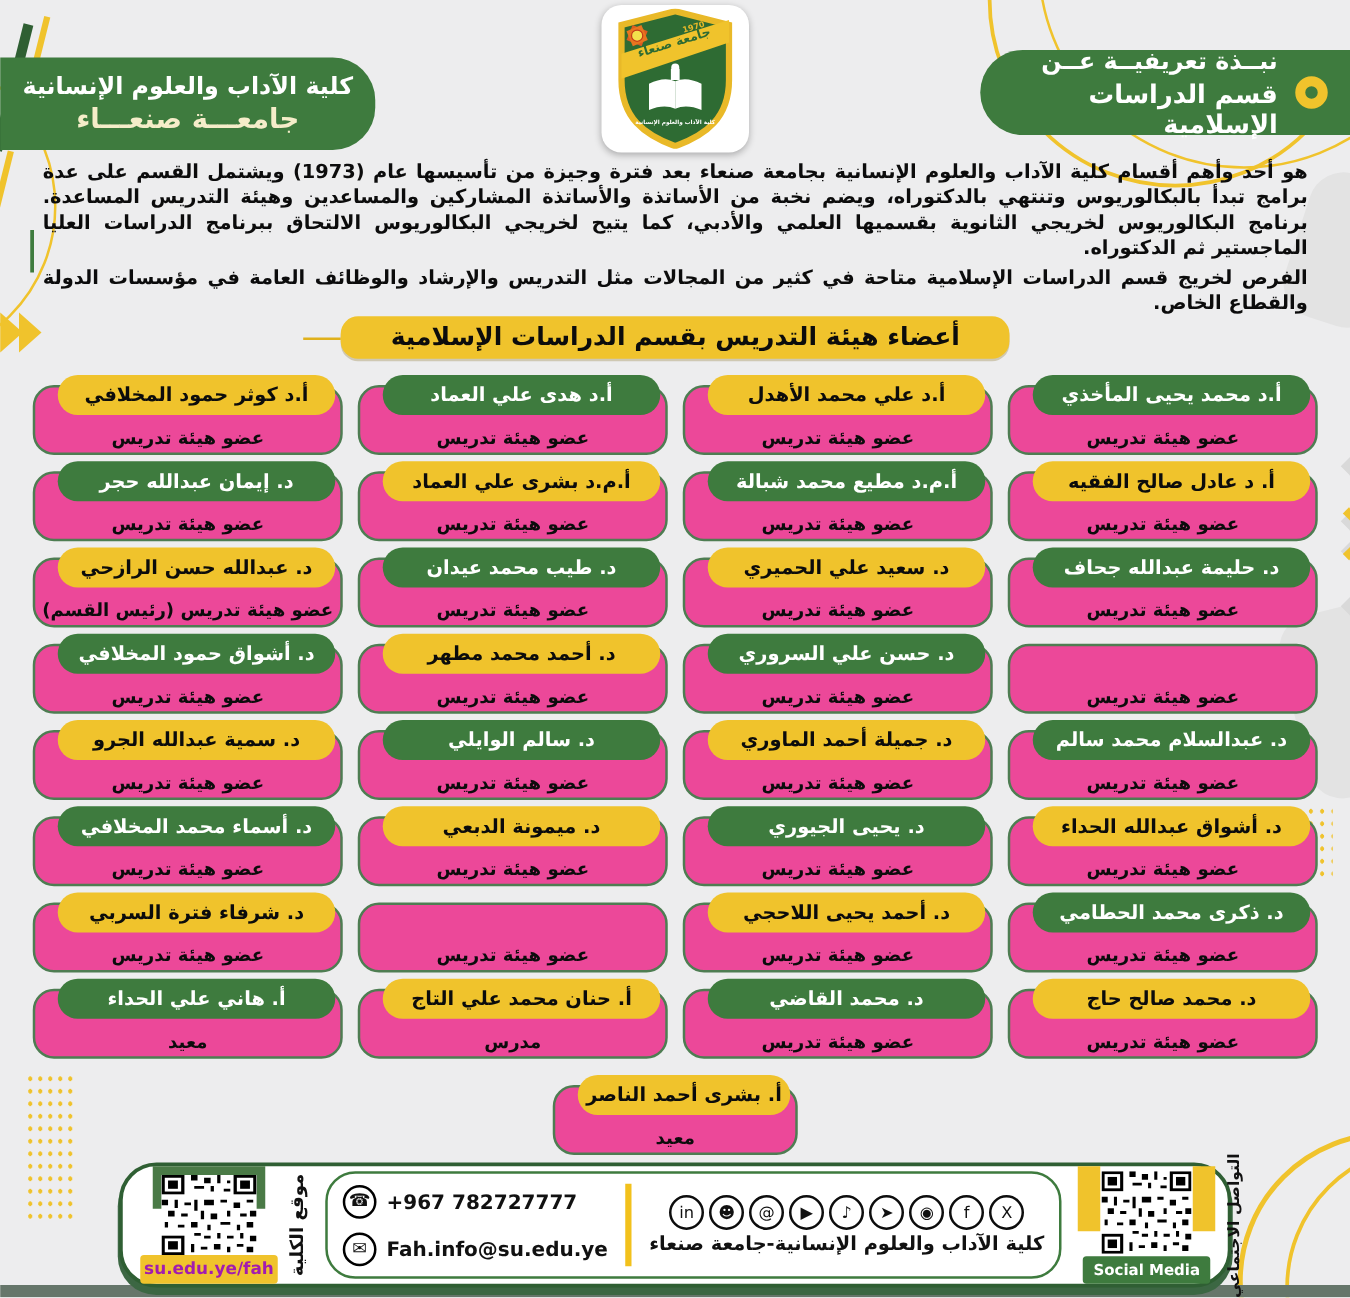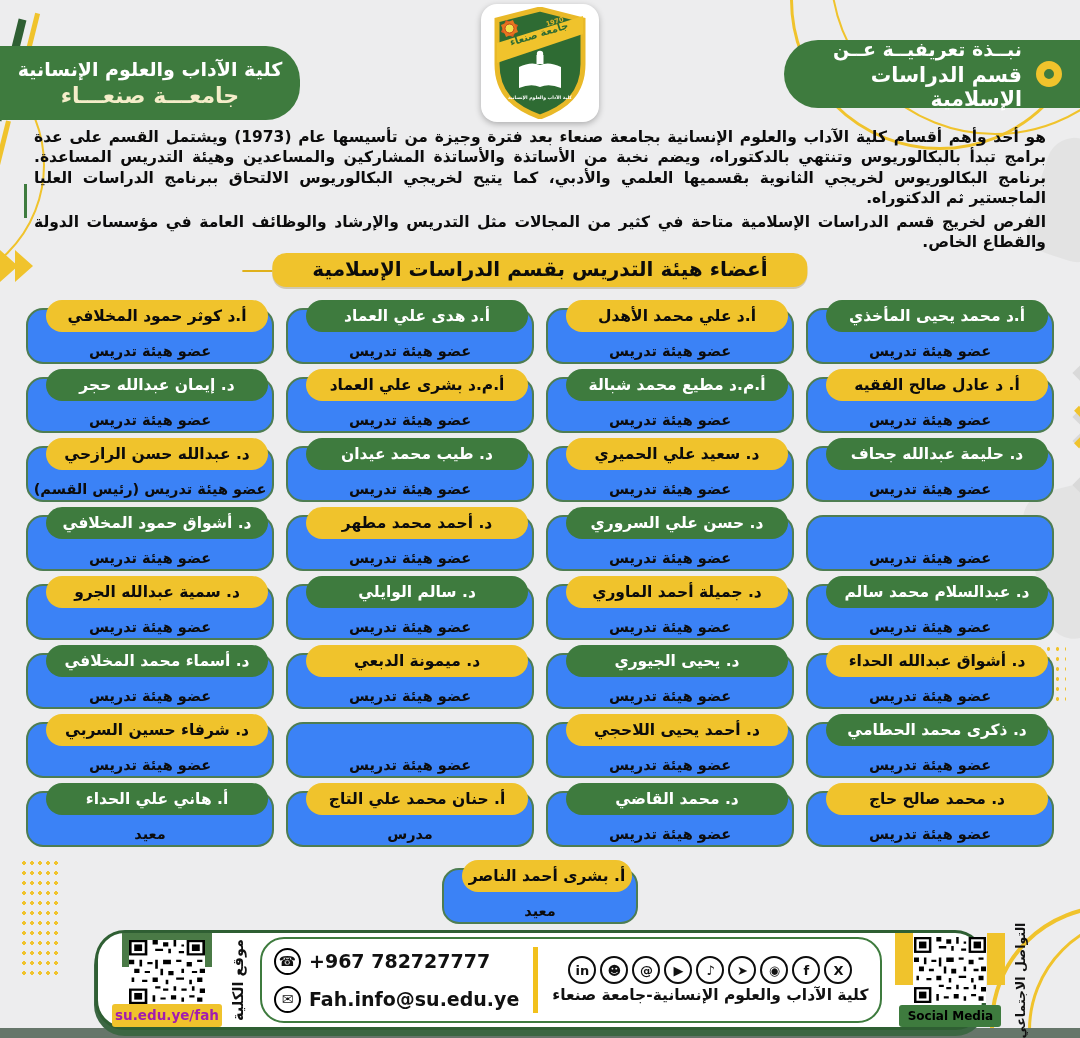--- a/index.html
+++ b/index.html
@@ -56,21 +56,21 @@
   
   .section-title{position:absolute; z-index:2; top:253px; left:50%; transform:translateX(-50%);
     background:var(--yellow); color:#0c0c0c; font-weight:bold; font-size:20px;
     padding:4px 40px 6px; border-radius:14px; white-space:nowrap;
     box-shadow:0 2px 0 rgba(120,90,0,.25);}
   .section-title::after{content:""; position:absolute; left:-30px; top:50%; width:30px; height:2px; background:#e0b11c;}
   
   .grid{position:absolute; z-index:2; top:298px; right:26px; left:26px;
     display:grid; grid-template-columns:repeat(4,1fr); column-gap:12px; direction:rtl;}
   .cell{height:69px; position:relative;}
-  .card{position:relative; margin-top:10px; height:56px; background:#3b82f6;
+  .card{position:relative; margin-top:10px; height:56px; background:#ec4899;
     border:2px solid #4e7d52; border-radius:17px;}
   .pill{position:absolute; top:-10px; right:4px; left:18px; height:32px; border-radius:16px;
     display:flex; align-items:center; justify-content:center;
     font-weight:bold; font-size:15.5px; white-space:nowrap; overflow:hidden;}
   .pill.green{background:var(--green); color:#fff;}
   .pill.yellow{background:var(--yellow); color:#0c0c0c;}
   .role{position:absolute; bottom:3px; left:0; right:0; text-align:center;
     font-weight:bold; font-size:14.5px; color:#0c0c0c; white-space:nowrap;}
   .extra{position:absolute; z-index:2; top:868px; left:50%; transform:translateX(-50%);
     width:196px; margin-top:0;}
@@ -86,34 +86,34 @@
     color:#a21caf; font-weight:bold; font-size:13.5px; line-height:23px; text-align:center; border-radius:3px;}
   .vlabel{width:24px; height:94px; display:flex; align-items:center; justify-content:center; flex:0 0 auto;}
   .vtext{transform:rotate(-90deg); white-space:nowrap; font-weight:bold; font-size:14.5px; direction:rtl;}
   .vtext.small{font-size:12.5px;}
   .contact-box{flex:1; height:86px; border:2.5px solid var(--green); border-radius:24px;
     margin:0 8px; display:flex; align-items:center; padding:0 12px;}
   .contact-col{display:flex; flex-direction:column; justify-content:center; gap:4px; flex:0 0 auto;}
   .crow{display:flex; align-items:center; gap:8px; height:34px;}
   .cicon{width:27px; height:27px; border:2.2px solid #000; border-radius:50%;
     display:flex; align-items:center; justify-content:center; font-size:14px; flex:0 0 auto;}
-  .ctext{font-weight:bold; font-size:19px; direction:ltr;}
+  .ctext{font-weight:bold; font-size:16px; direction:ltr;}
   .divider{width:5px; height:66px; background:#f2c11c; margin:0 14px; flex:0 0 auto;}
   .social-col{flex:1; display:flex; flex-direction:column; align-items:center; justify-content:center; gap:2px;}
   .sicons{display:flex; gap:4px; justify-content:center;}
   .sicon{width:28px; height:28px; border:2.2px solid #0d0d0d; border-radius:50%;
-    display:flex; align-items:center; justify-content:center; font-weight:bold; font-size:13px;}
+    display:flex; align-items:center; justify-content:center; font-weight:normal; font-size:13px;}
   .scaption{font-weight:bold; font-size:15.5px; direction:rtl; text-align:center; white-space:nowrap;}
   .qrblock2{display:flex; align-items:center; flex:0 0 auto;}
   .q2wrap{position:relative; width:116px; height:94px;}
   .yb{position:absolute; top:0; width:18px; height:52px; background:var(--yellow);}
   .ybl{left:3px;} .ybr{right:3px;}
   .qr2{position:absolute; top:4px; left:22px; width:72px; height:66px; background:#fff;}
   .gb{position:absolute; bottom:0; left:7px; right:7px; height:22px; background:var(--green);
-    color:#000000; font-weight:bold; font-size:12px; line-height:22px; text-align:center; border-radius:3px;}
+    color:#ffffff; font-weight:bold; font-size:12px; line-height:22px; text-align:center; border-radius:3px;}
   .bottom-bar{position:absolute; z-index:1; bottom:0; left:0; right:0; height:10px; background:#66766a;}
 </style>
 </head>
 <body>
 
 <svg style="position:absolute;width:0;height:0" aria-hidden="true">
   <defs>
     <g id="qrpat">
       <rect width="29" height="29" fill="#fff"></rect>
       <g fill="#000">
@@ -383,21 +383,21 @@
   </div>
 
   <div class="cell">
     <div class="card">
       <div class="role">عضو هيئة تدريس</div>
     </div>
   </div>
 
   <div class="cell">
     <div class="card">
-      <div class="pill yellow">د. شرفاء حسين السربي</div>
+      <div class="pill yellow">د. شرفاء فترة السربي</div>
       <div class="role">عضو هيئة تدريس</div>
     </div>
   </div>
 
   <div class="cell">
     <div class="card">
       <div class="pill yellow">د. محمد صالح حاج</div>
       <div class="role">عضو هيئة تدريس</div>
     </div>
   </div>

